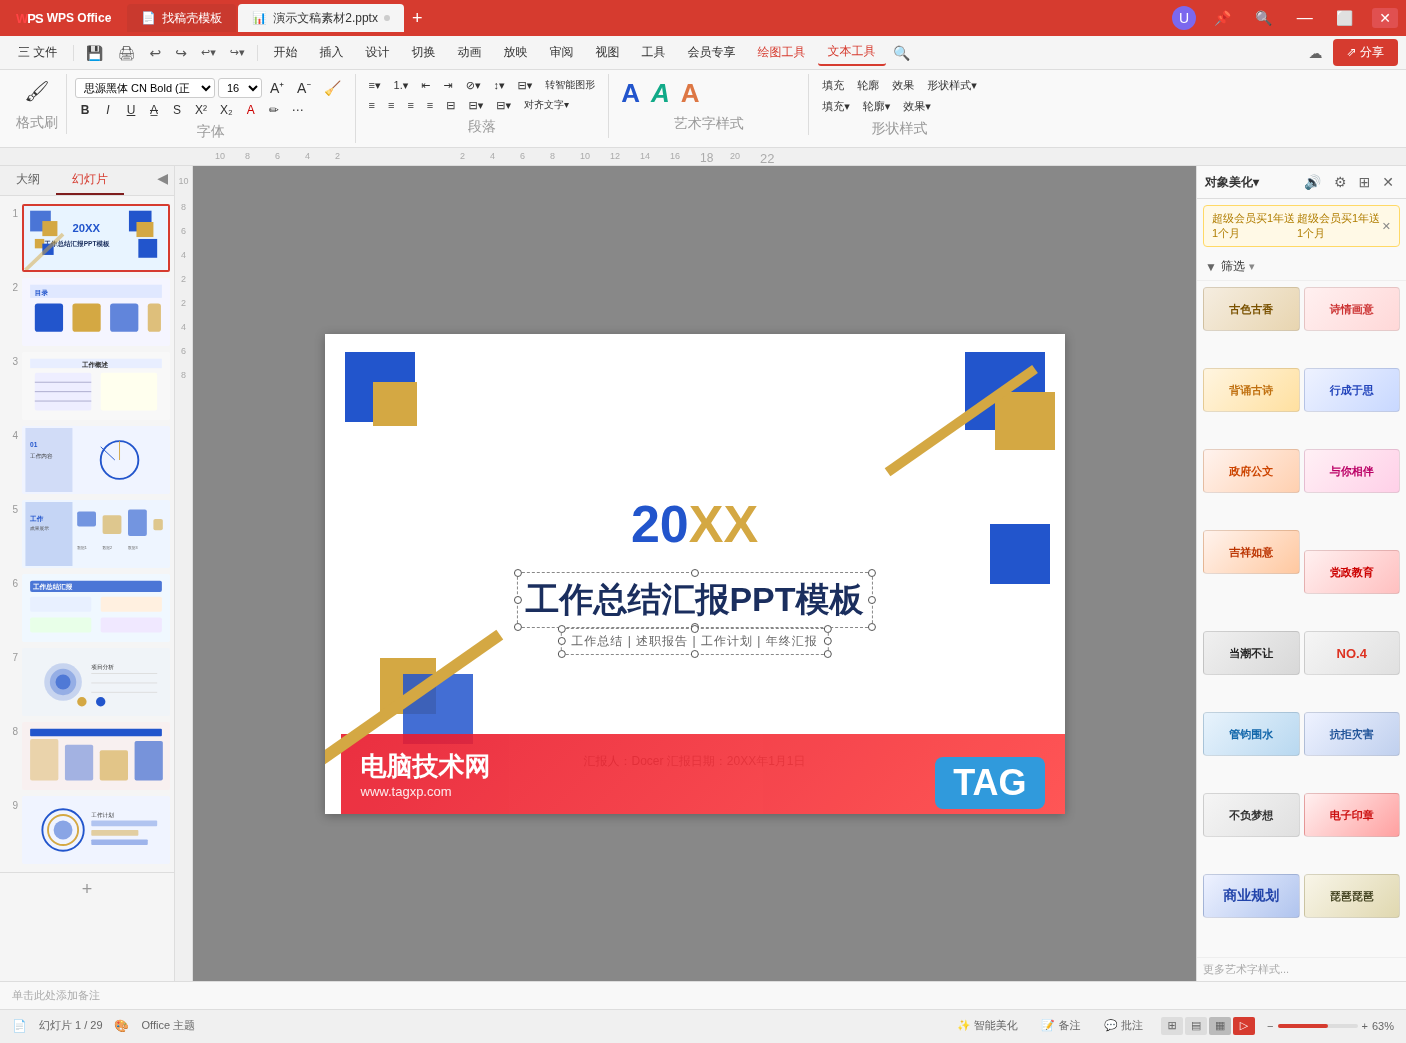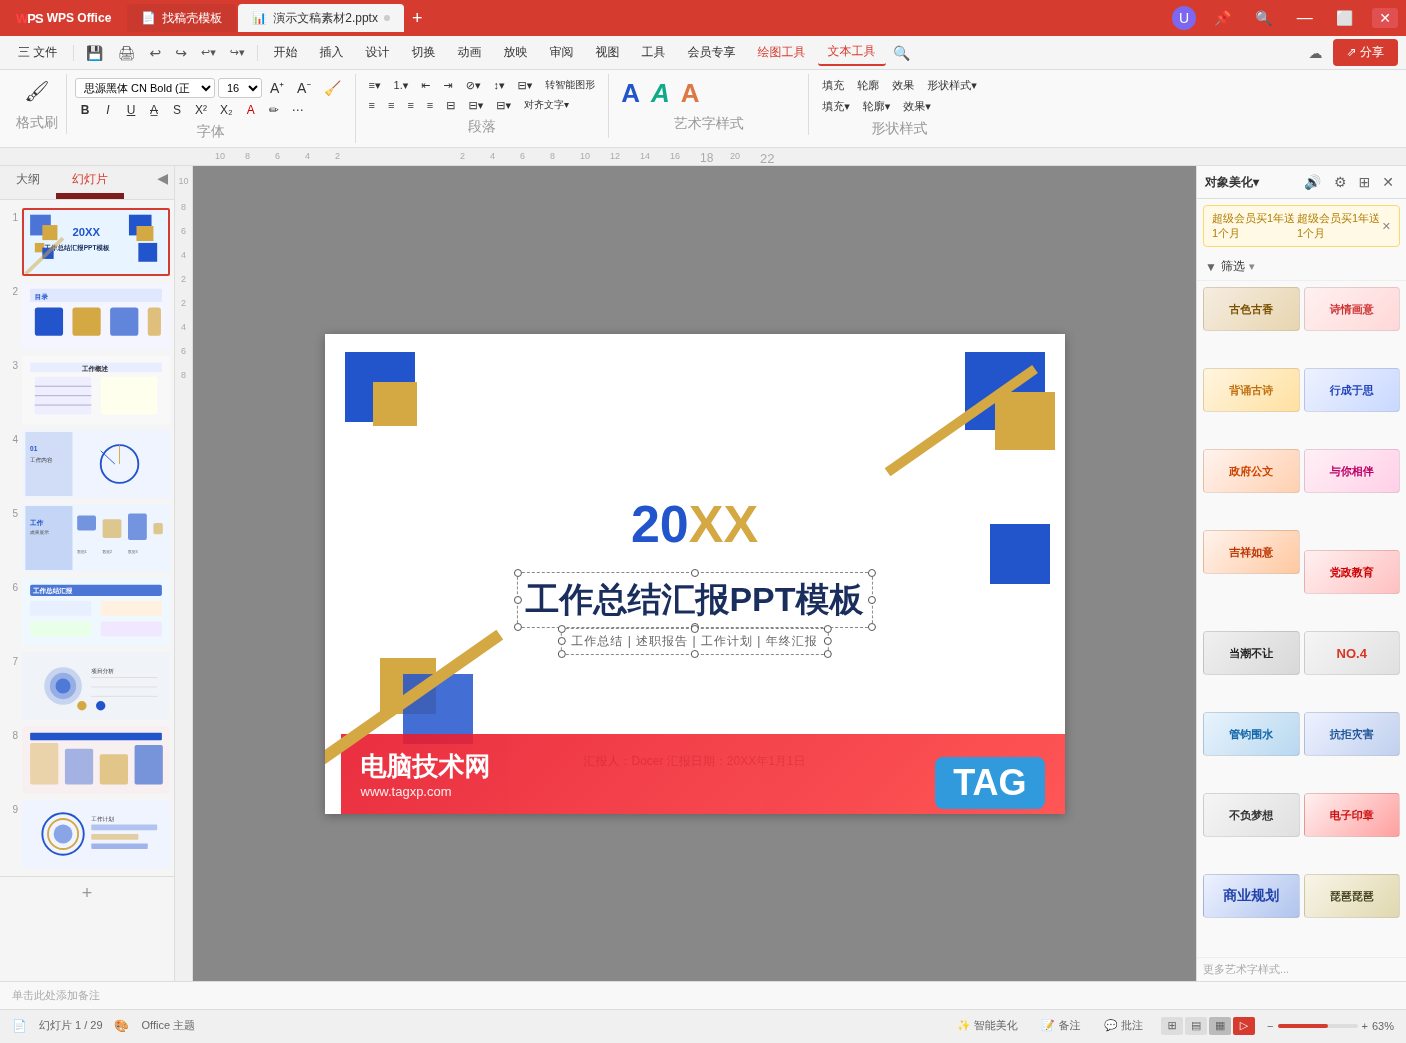--- a/index.html
+++ b/index.html
@@ -229,21 +229,21 @@
       background: #f0f0f0;
     }
     .slide-tab {
       padding: 5px 16px;
       font-size: 12px;
       cursor: pointer;
       color: #666;
     }
     .slide-tab.active {
       color: #d63b2f;
-      border-bottom: 6px solid #7f1d1d;
+      border-bottom: 2px solid #7f1d1d;
     }
 
     
     .slide-list {
       padding: 8px 4px;
       display: flex;
       flex-direction: column;
       gap: 6px;
     }
     .slide-item {

